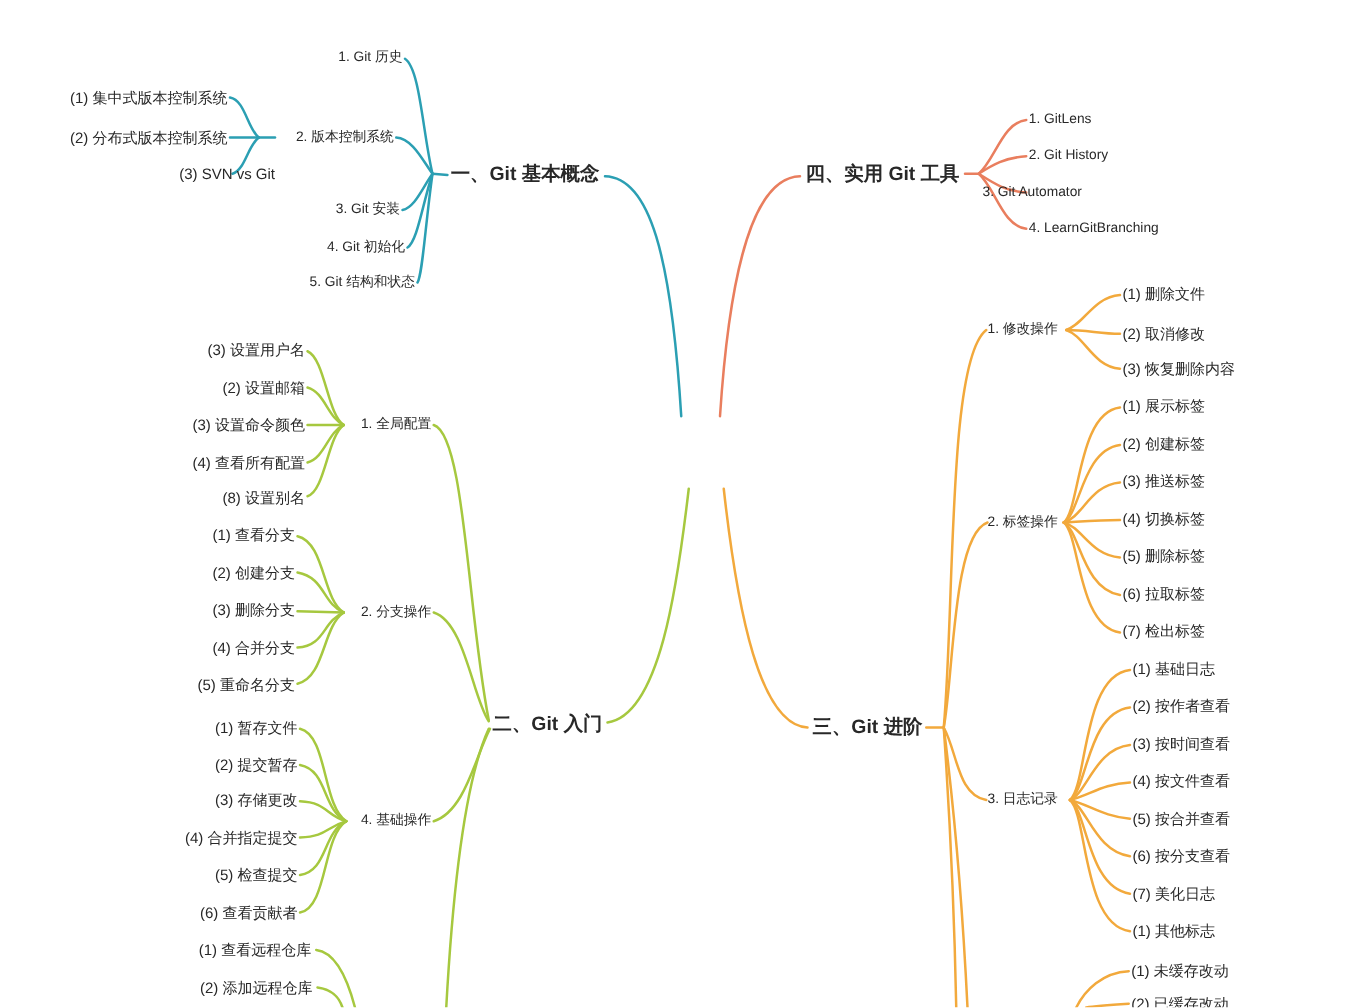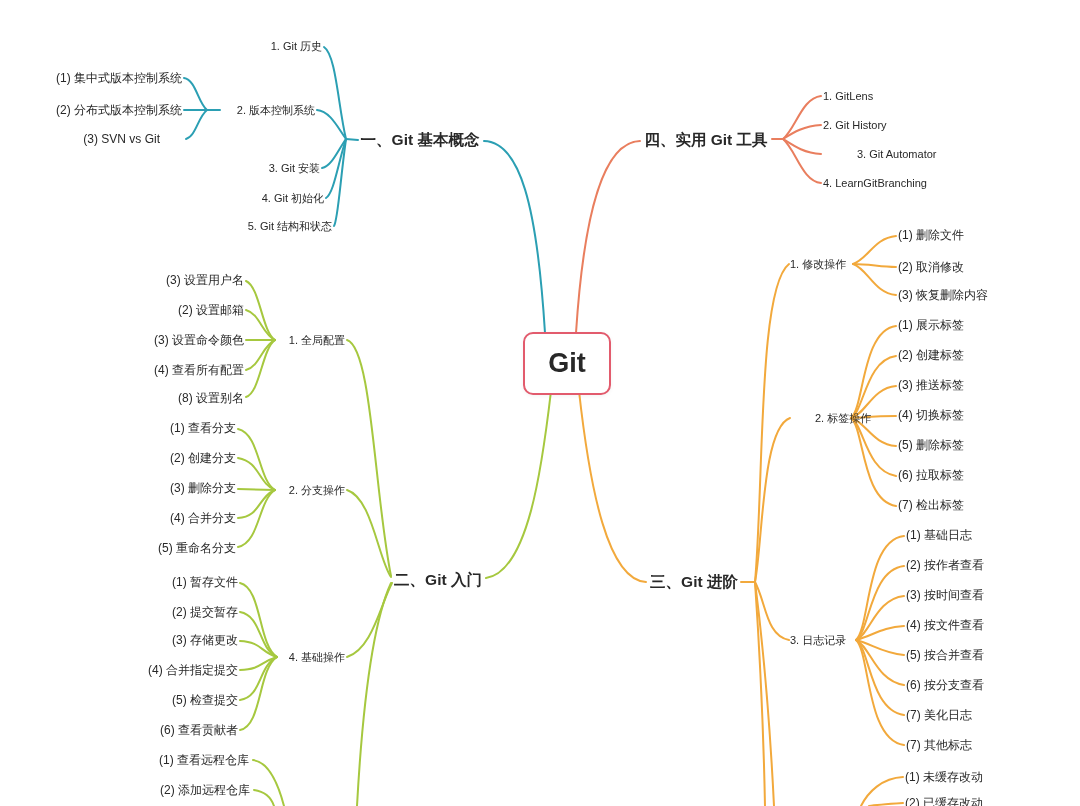--- a/index.html
+++ b/index.html
@@ -104,60 +104,59 @@
       <path d="M 277 657 C 258 648 262 616 240 612"></path>
       <path d="M 277 657 C 260 652 262 642 240 641"></path>
       <path d="M 277 657 C 260 662 262 669 240 670"></path>
       <path d="M 277 657 C 258 666 262 697 240 700"></path>
       <path d="M 277 657 C 258 669 262 726 240 730"></path>
       <path d="M 253 760 C 270 762 279 787 284 806"></path>
       <path d="M 254 790 C 268 792 272 800 274 806"></path>
     </g>
   </svg>
 
-  <div class="center-node">Git</div>
 
   <div class="t branch" style="left:420px;top:140px">一、Git 基本概念</div>
   <div class="t mid" style="right:758px;top:46px">1. Git 历史</div>
   <div class="t mid" style="right:765px;top:110px">2. 版本控制系统</div>
   <div class="t mid" style="right:760px;top:168px">3. Git 安装</div>
   <div class="t mid" style="right:756px;top:198px">4. Git 初始化</div>
   <div class="t mid" style="right:748px;top:226px">5. Git 结构和状态</div>
   <div class="t leaf" style="right:898px;top:78px">(1) 集中式版本控制系统</div>
   <div class="t leaf" style="right:898px;top:110px">(2) 分布式版本控制系统</div>
-  <div class="t leaf" style="right:920px;top:139px">(3) SVN vs Git</div>
+  <div class="t leaf" style="right:860px;top:139px">(3) SVN vs Git</div>
 
   <div class="t branch" style="left:706px;top:140px">四、实用 Git 工具</div>
   <div class="t mid" style="left:823px;top:96px">1. GitLens</div>
   <div class="t mid" style="left:823px;top:125px">2. Git History</div>
-  <div class="t mid" style="left:857px;top:154px">3. Git Automator</div>
+  <div class="t mid" style="left:786px;top:154px">3. Git Automator</div>
   <div class="t mid" style="left:823px;top:183px">4. LearnGitBranching</div>
 
   <div class="t branch" style="left:694px;top:582px">三、Git 进阶</div>
   <div class="t mid" style="left:790px;top:264px">1. 修改操作</div>
-  <div class="t mid" style="left:815px;top:418px">2. 标签操作</div>
+  <div class="t mid" style="left:790px;top:418px">2. 标签操作</div>
   <div class="t mid" style="left:790px;top:640px">3. 日志记录</div>
   <div class="t leaf" style="left:898px;top:235px">(1) 删除文件</div>
   <div class="t leaf" style="left:898px;top:267px">(2) 取消修改</div>
   <div class="t leaf" style="left:898px;top:295px">(3) 恢复删除内容</div>
   <div class="t leaf" style="left:898px;top:325px">(1) 展示标签</div>
   <div class="t leaf" style="left:898px;top:355px">(2) 创建标签</div>
   <div class="t leaf" style="left:898px;top:385px">(3) 推送标签</div>
   <div class="t leaf" style="left:898px;top:415px">(4) 切换标签</div>
   <div class="t leaf" style="left:898px;top:445px">(5) 删除标签</div>
   <div class="t leaf" style="left:898px;top:475px">(6) 拉取标签</div>
   <div class="t leaf" style="left:898px;top:505px">(7) 检出标签</div>
   <div class="t leaf" style="left:906px;top:535px">(1) 基础日志</div>
   <div class="t leaf" style="left:906px;top:565px">(2) 按作者查看</div>
   <div class="t leaf" style="left:906px;top:595px">(3) 按时间查看</div>
   <div class="t leaf" style="left:906px;top:625px">(4) 按文件查看</div>
   <div class="t leaf" style="left:906px;top:655px">(5) 按合并查看</div>
   <div class="t leaf" style="left:906px;top:685px">(6) 按分支查看</div>
   <div class="t leaf" style="left:906px;top:715px">(7) 美化日志</div>
-  <div class="t leaf" style="left:906px;top:745px">(7) 其他标志</div>
+  <div class="t leaf" style="left:906px;top:745px">(1) 其他标志</div>
   <div class="t leaf" style="left:905px;top:777px">(1) 未缓存改动</div>
   <div class="t leaf" style="left:905px;top:803px">(2) 已缓存改动</div>
 
   <div class="t branch" style="left:438px;top:580px">二、Git 入门</div>
   <div class="t mid" style="right:735px;top:340px">1. 全局配置</div>
   <div class="t mid" style="right:735px;top:490px">2. 分支操作</div>
   <div class="t mid" style="right:735px;top:657px">4. 基础操作</div>
   <div class="t leaf" style="right:836px;top:280px">(3) 设置用户名</div>
   <div class="t leaf" style="right:836px;top:310px">(2) 设置邮箱</div>
   <div class="t leaf" style="right:836px;top:340px">(3) 设置命令颜色</div>

